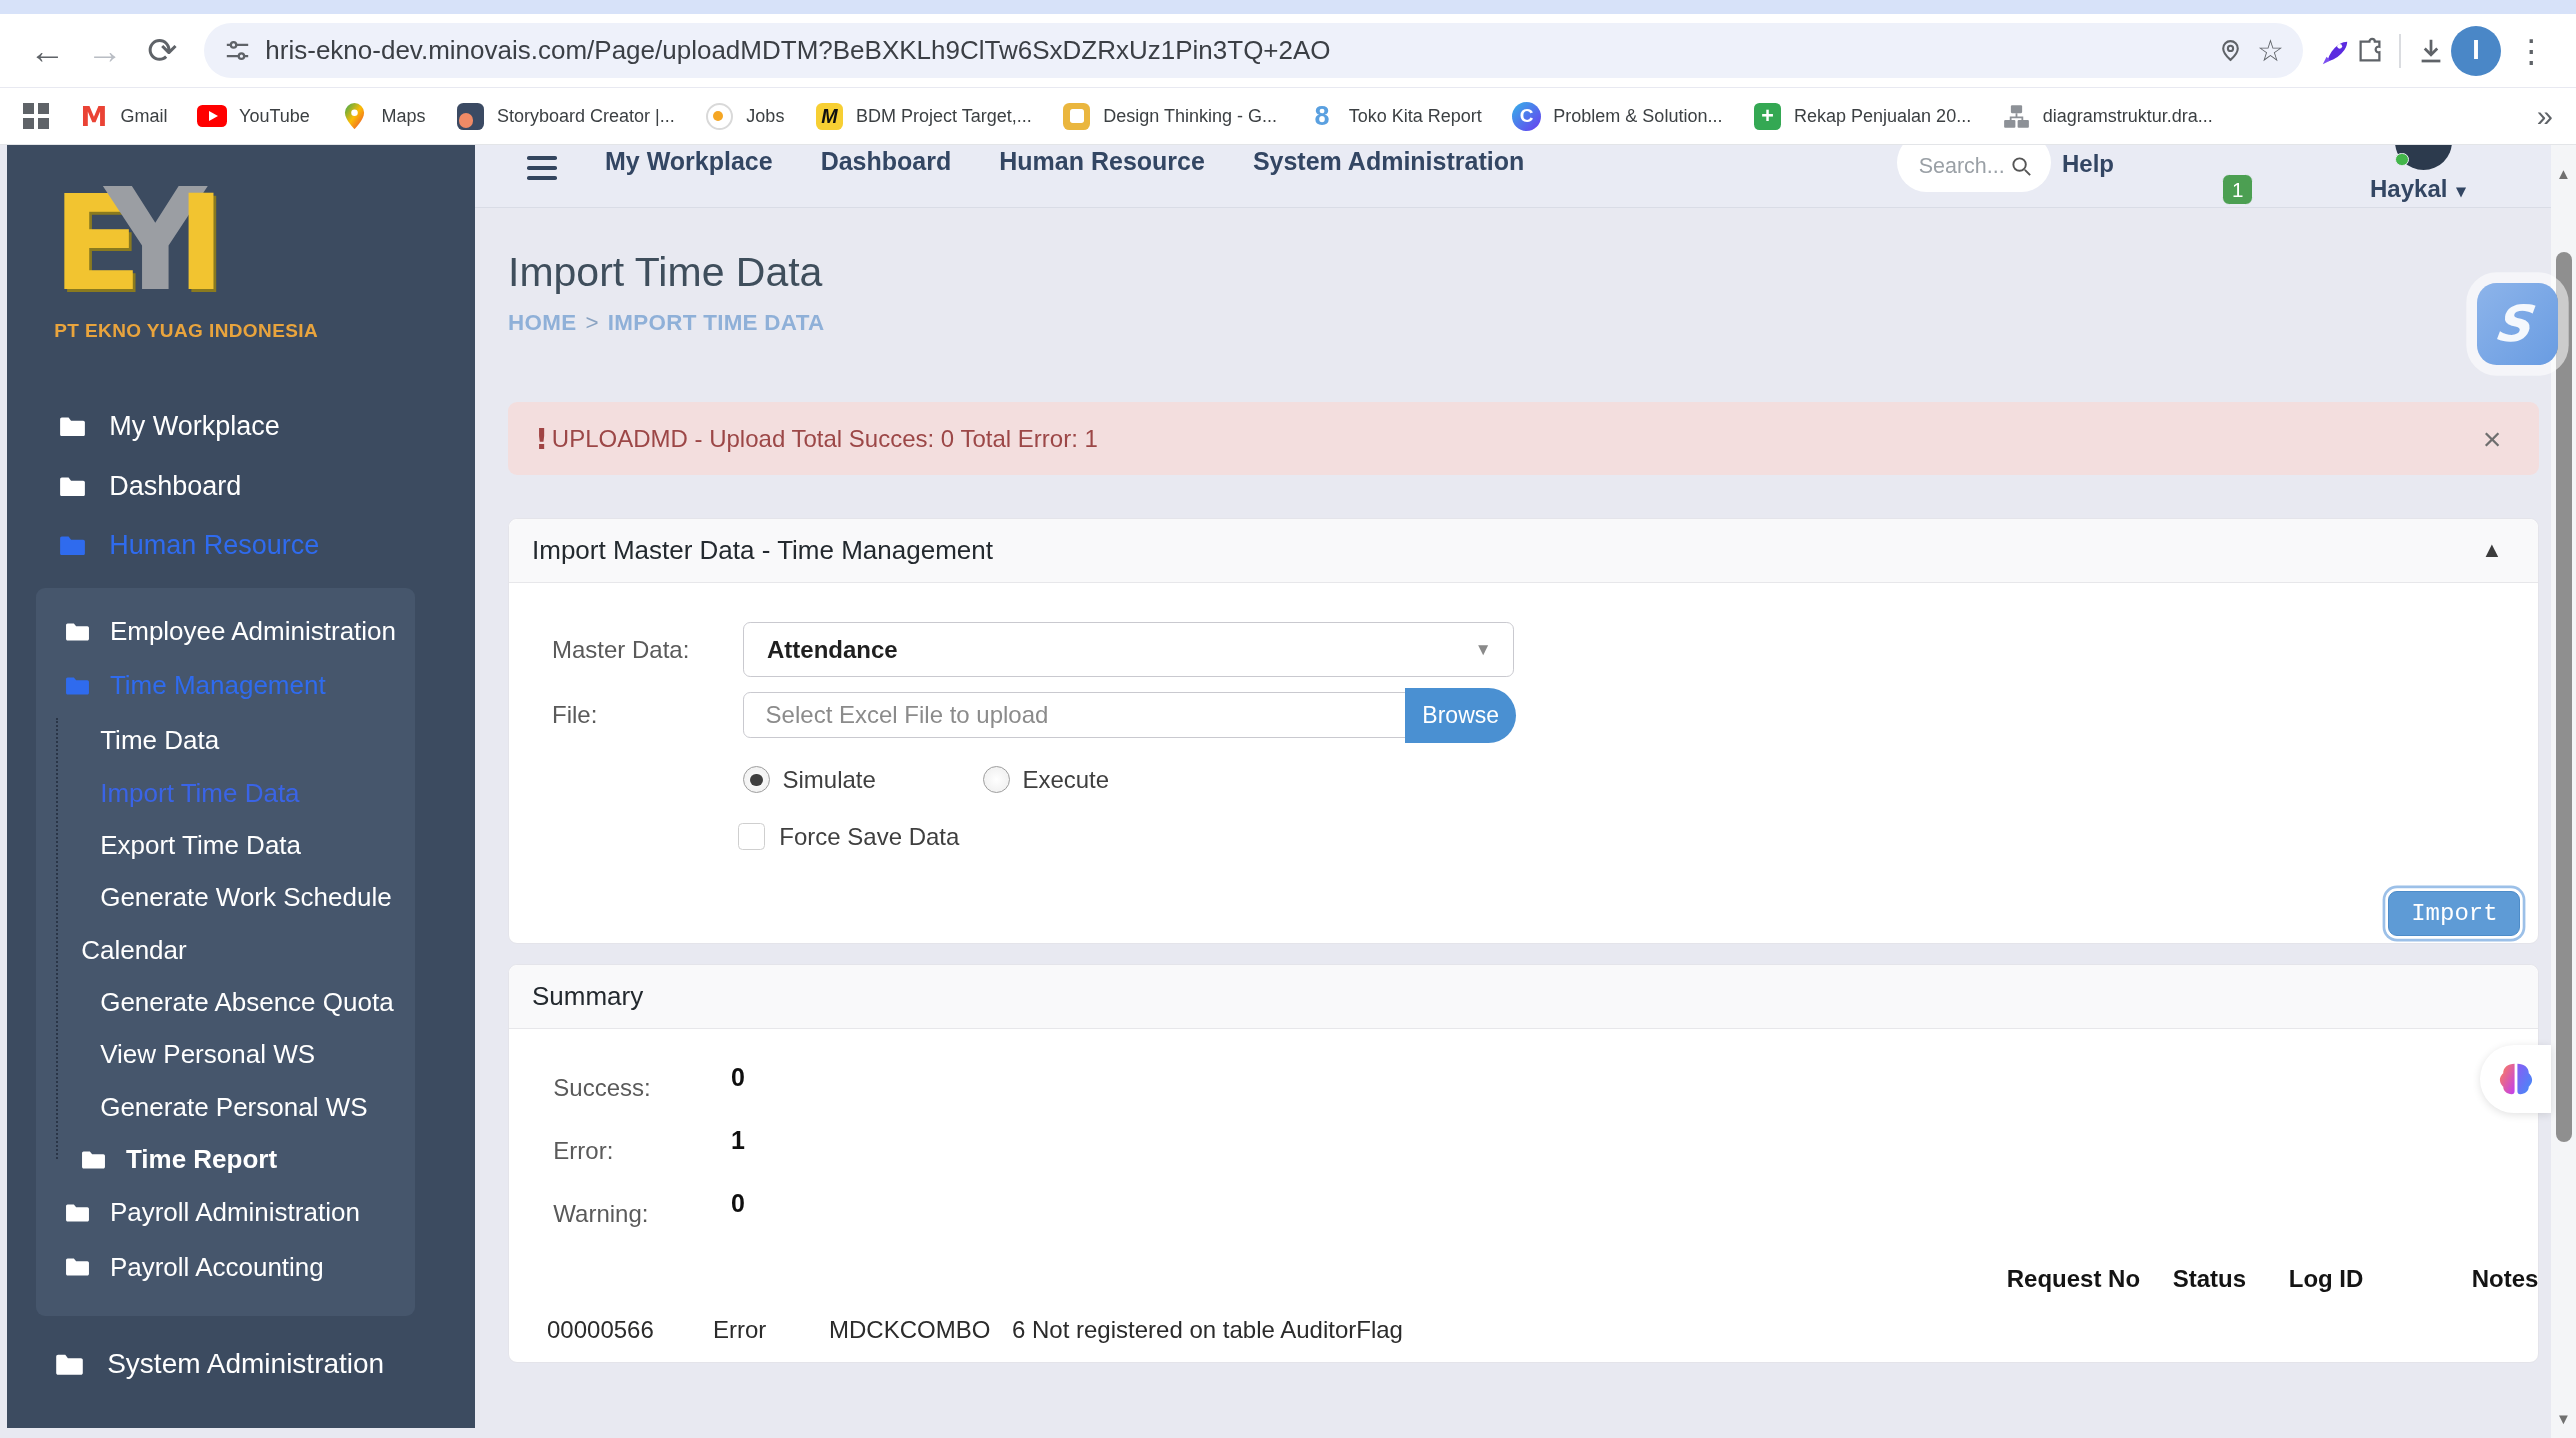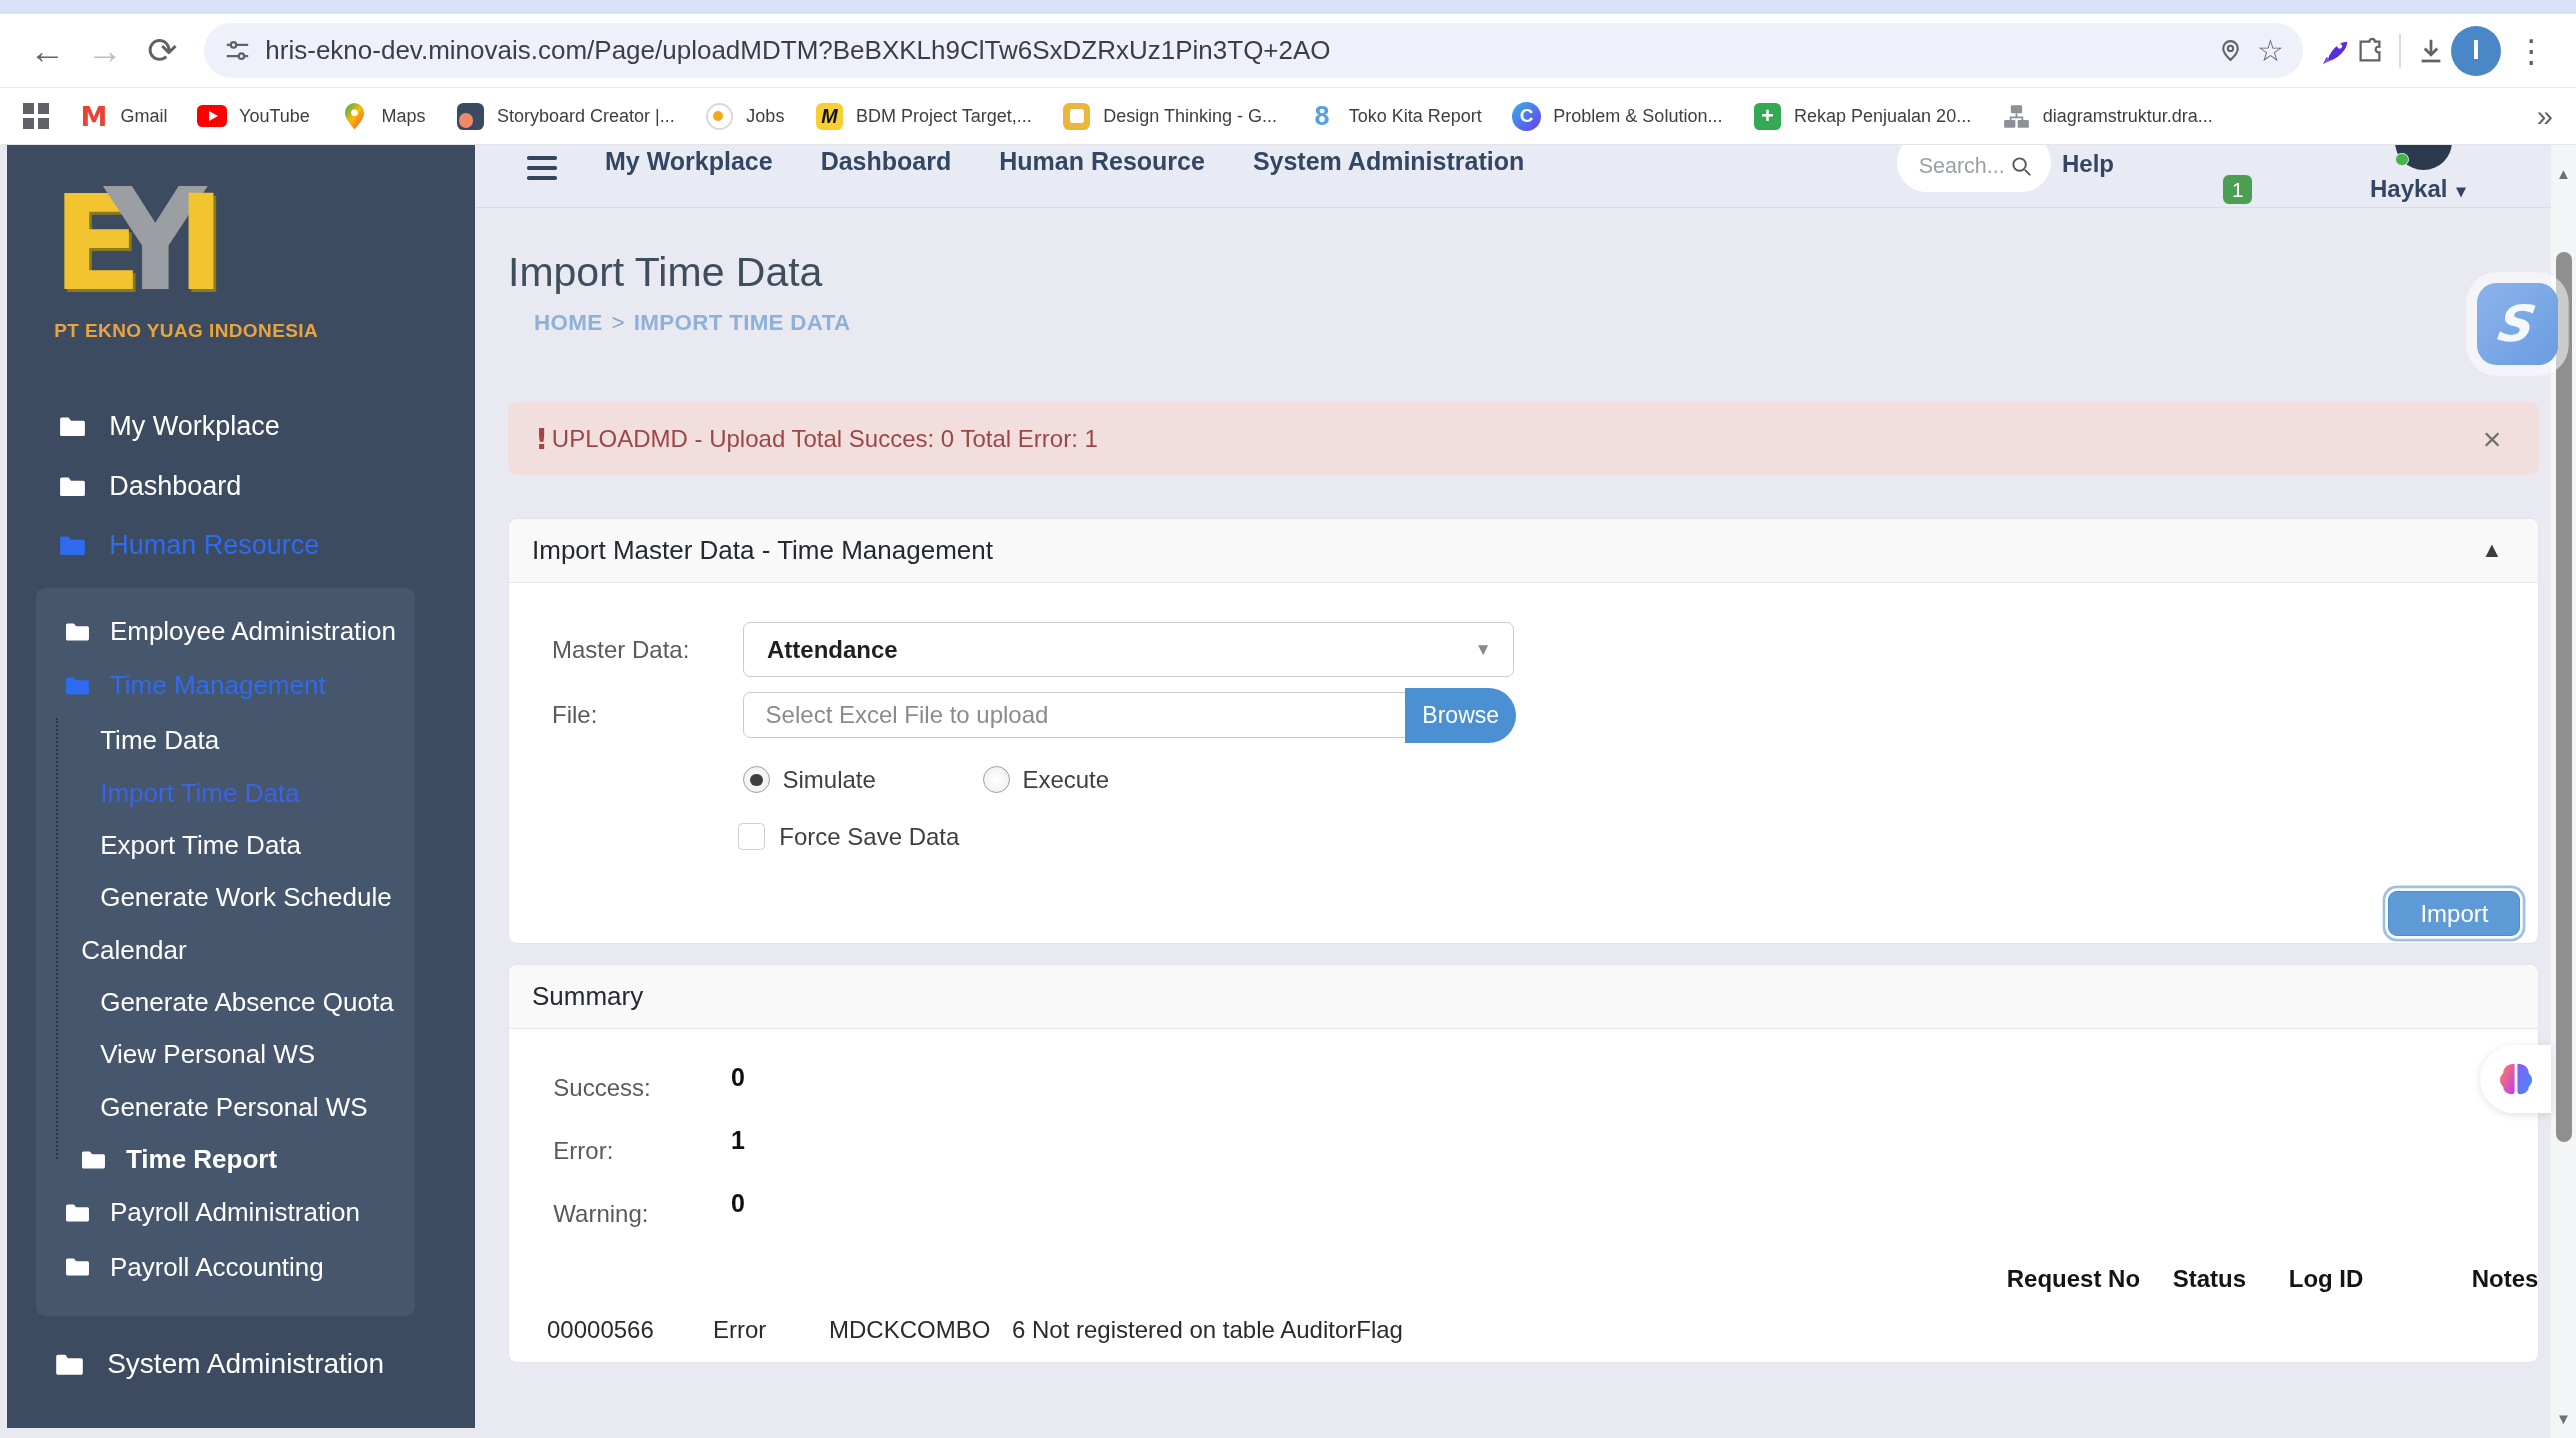--- a/index.html
+++ b/index.html
@@ -103,21 +103,21 @@
     background:#2c3a4d;cursor:pointer;}
   .avatar-app:after{content:"";position:absolute;left:0;bottom:3.6px;width:11.6px;height:11.6px;
     border-radius:50%;background:#43b64a;border:1.8px solid #e9ebf4;}
   .username{position:absolute;left:1895px;top:30px;font-size:24px;font-weight:700;color:#334663;cursor:pointer;white-space:nowrap;}
   .username .ucaret{font-size:18px;margin-left:9px;}
 
   .content{position:absolute;left:0;top:63px;right:0;bottom:0;padding:0 11.6px 0 33px;overflow:hidden;}
   .page-title{margin-top:41px;font-size:41px;color:#3f4e5c;font-weight:400;}
   .breadcrumb{margin-top:14.3px;font-size:22.4px;font-weight:700;color:#8fb0d8;letter-spacing:0.3px;}
   .crumb-sep{color:#8aa3c2;margin:0 9px;font-weight:400;}
-  .crumb-link{cursor:pointer;margin-left:26px;}
+  .crumb-link{cursor:pointer;}
 
   .alert{margin-top:66px;position:relative;background:#f3dede;border-radius:9px;height:73px;
     display:flex;align-items:center;padding:0 81px 0 27px;}
   .alert-icon{color:#a04444;font-weight:900;font-size:29px;margin-right:3.6px;font-family:"DejaVu Sans",sans-serif;}
   .alert-text{color:#9c4747;font-size:24px;}
   .alert-close{position:absolute;right:38px;top:50%;transform:translateY(-50%);font-size:32px;color:#6e6e6e;cursor:pointer;}
 
   .card{background:#fff;border:0.9px solid #e4e4ea;border-radius:9px;position:relative;}
   .card1{margin-top:43px;height:426px;}
   .card-header{height:64px;background:#f9f9fa;border-bottom:0.9px solid #e7e7ea;
@@ -145,21 +145,21 @@
   .radio{width:27px;height:27px;border-radius:50%;border:1.8px solid #9d9d9d;position:relative;
     background:radial-gradient(#fff,#ececec);cursor:pointer;flex:0 0 auto;}
   .radio.checked:after{content:"";position:absolute;inset:6.3px;border-radius:50%;background:#3f3f3f;}
   .radio-label{font-size:24px;color:#3f3f3f;margin:0 0 0 12.5px;}
   .radio-gap{width:107px;}
   .check-row{margin:29px 0 0 186px;display:flex;align-items:center;}
   .checkbox{width:27px;height:27px;border:1.8px solid #cfcfcf;border-radius:4.5px;background:#fff;cursor:pointer;flex:0 0 auto;}
   .check-label{font-size:24px;color:#3f3f3f;margin-left:14.3px;}
   .import-btn{position:absolute;right:18px;bottom:7.2px;width:132px;height:45px;background:#5e9bd6;
     border:0.9px solid #4d8cc9;border-radius:9px;color:#fff;font-size:24px;cursor:pointer;
-    box-shadow:0 0 0 2.7px #fff,0 0 0 5.4px #9cc0e8;font-family:Liberation Sans, sans-serif;}
+    box-shadow:0 0 0 2.7px #fff,0 0 0 5.4px #9cc0e8;font-family:Liberation Mono, monospace;}
 
   .card2{margin-top:19.7px;height:399px;}
   .sum-body{padding:45px 0 0 38px;}
   .sum-row{display:flex;margin-bottom:34px;}
   .sum-label{width:184px;font-size:24px;color:#5a5a5a;padding-left:6.3px;}
   .sum-value{font-size:25px;color:#0f0f0f;font-weight:600;position:relative;top:-10.7px;}
   .sum-table{margin-top:36px;font-size:24px;}
   .t-row{display:flex;margin-bottom:23px;}
   .t-row.head{font-weight:700;color:#141414;justify-content:flex-end;}
   .t-row.data{color:#2b2b2b;}

